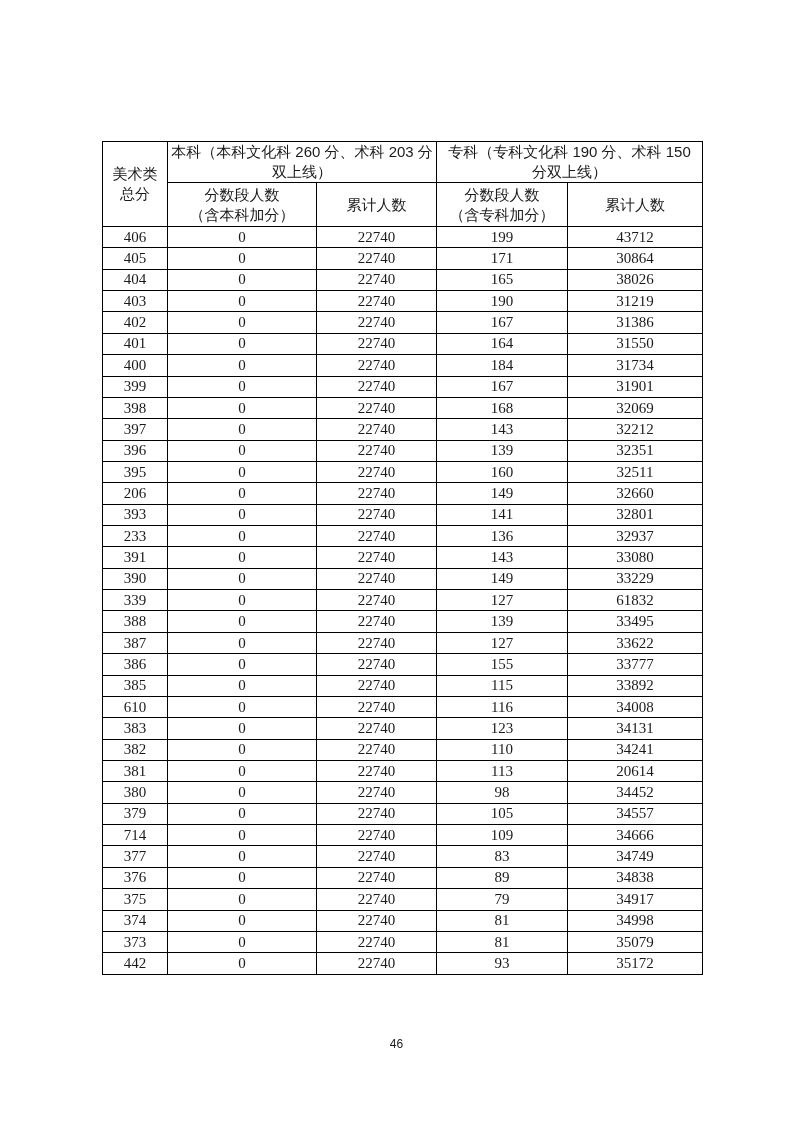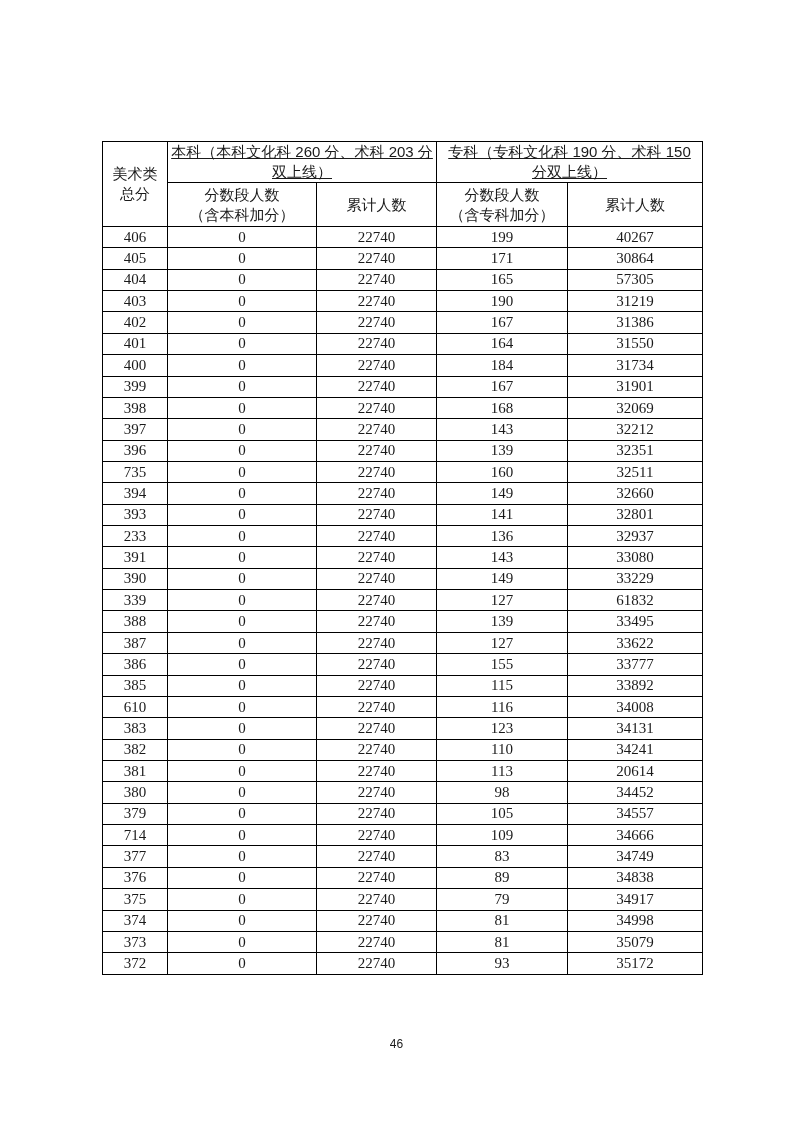--- a/index.html
+++ b/index.html
@@ -29,21 +29,21 @@
     text-align: center;
     vertical-align: middle;
     padding: 0 2px;
     font-weight: normal;
   }
   .score-table thead th {
     font-family: "Liberation Sans", sans-serif;
     font-size: 15px;
     line-height: 1.32;
   }
-  .th-group { height: 41px; text-decoration: underline; }
+  .th-group { height: 41px; }
   .th-sub   { height: 44px; }
   .two-line span { display: block; }
   .score-table tbody td {
     font-size: 15px;
     height: 21.37px;
     line-height: 1;
     font-family: "Liberation Serif", serif;
   }
   .page-number {
     position: absolute;
@@ -90,35 +90,35 @@
         </th>
         <th class="th-sub">累计人数</th>
       </tr>
     </thead>
     <tbody>
         <tr>
           <td>406</td>
           <td>0</td>
           <td>22740</td>
           <td>199</td>
-          <td>40267</td>
+          <td>43712</td>
         </tr>
         <tr>
           <td>405</td>
           <td>0</td>
           <td>22740</td>
           <td>171</td>
           <td>30864</td>
         </tr>
         <tr>
           <td>404</td>
           <td>0</td>
           <td>22740</td>
           <td>165</td>
-          <td>57305</td>
+          <td>38026</td>
         </tr>
         <tr>
           <td>403</td>
           <td>0</td>
           <td>22740</td>
           <td>190</td>
           <td>31219</td>
         </tr>
         <tr>
           <td>402</td>
@@ -163,28 +163,28 @@
           <td>32212</td>
         </tr>
         <tr>
           <td>396</td>
           <td>0</td>
           <td>22740</td>
           <td>139</td>
           <td>32351</td>
         </tr>
         <tr>
-          <td>735</td>
+          <td>395</td>
           <td>0</td>
           <td>22740</td>
           <td>160</td>
           <td>32511</td>
         </tr>
         <tr>
-          <td>394</td>
+          <td>206</td>
           <td>0</td>
           <td>22740</td>
           <td>149</td>
           <td>32660</td>
         </tr>
         <tr>
           <td>393</td>
           <td>0</td>
           <td>22740</td>
           <td>141</td>
@@ -324,21 +324,21 @@
           <td>34998</td>
         </tr>
         <tr>
           <td>373</td>
           <td>0</td>
           <td>22740</td>
           <td>81</td>
           <td>35079</td>
         </tr>
         <tr>
-          <td>372</td>
+          <td>442</td>
           <td>0</td>
           <td>22740</td>
           <td>93</td>
           <td>35172</td>
         </tr>
       </tbody>
   </table>
 
   <div class="page-number">46</div>
 

